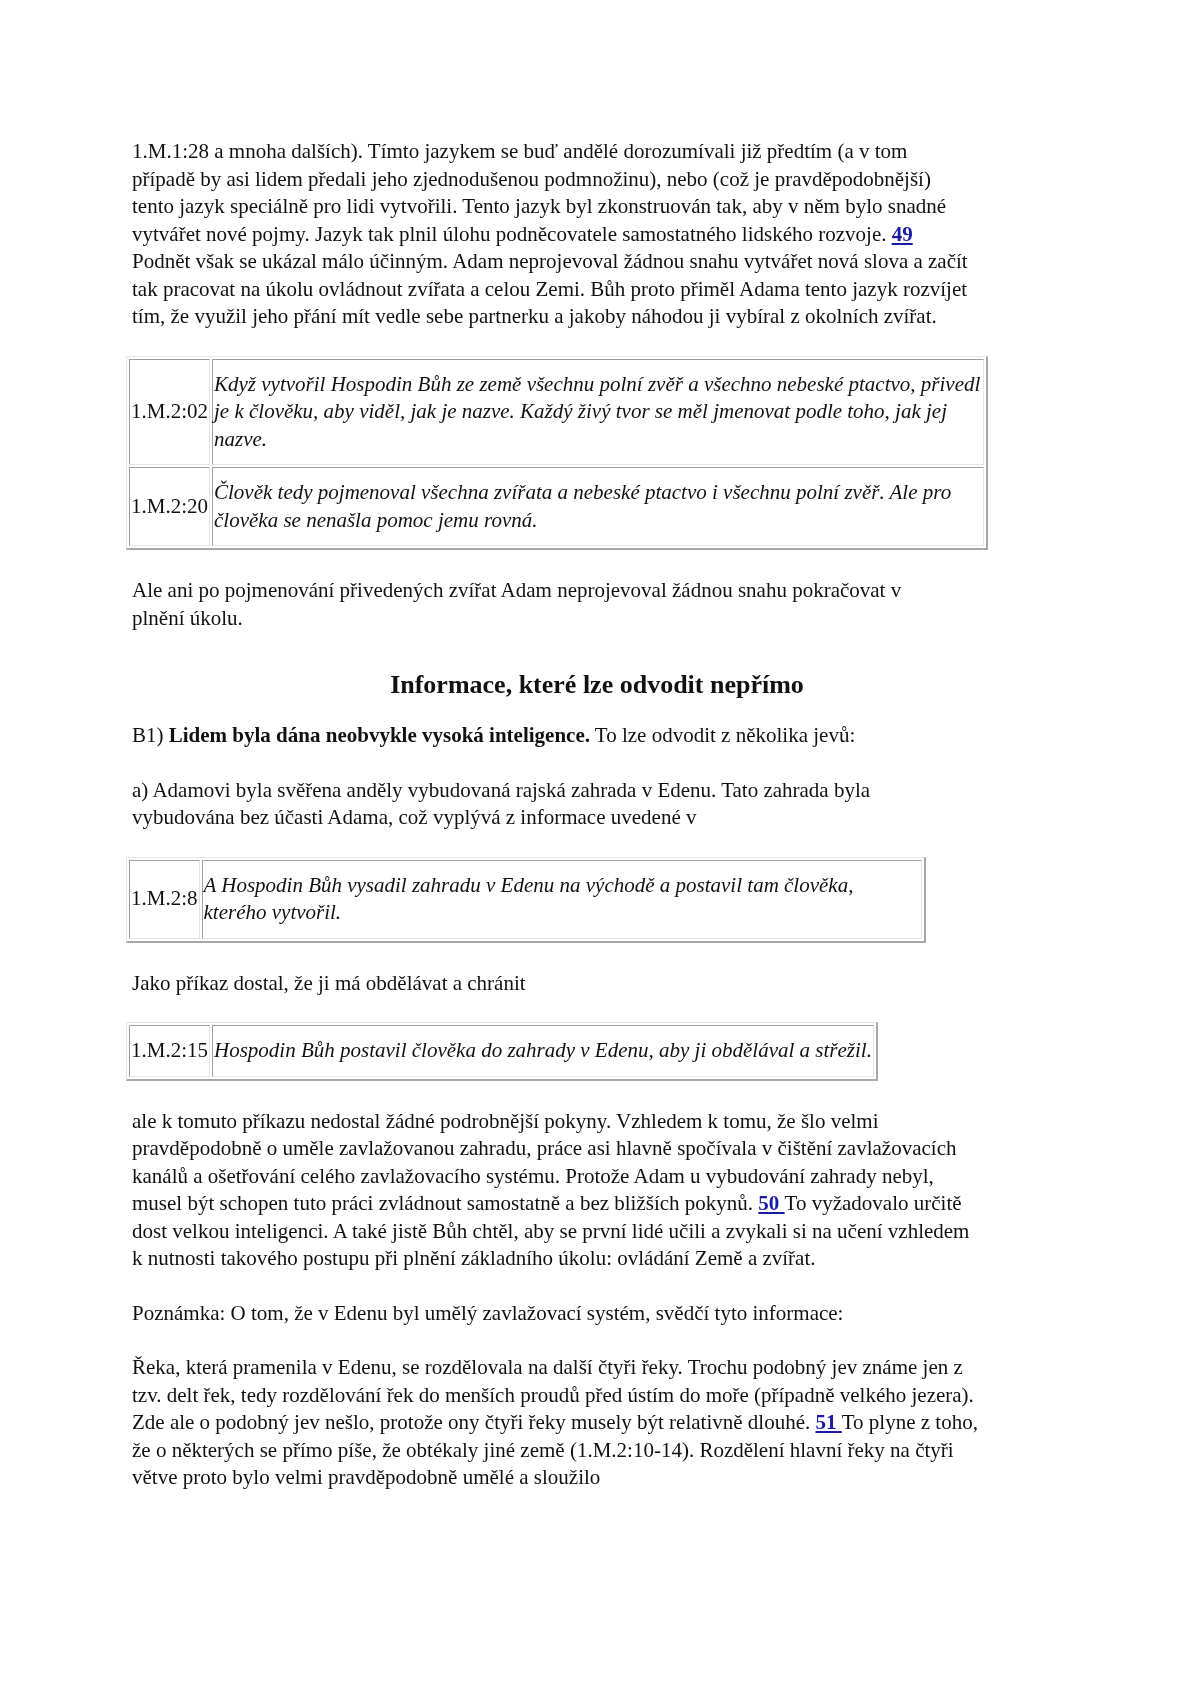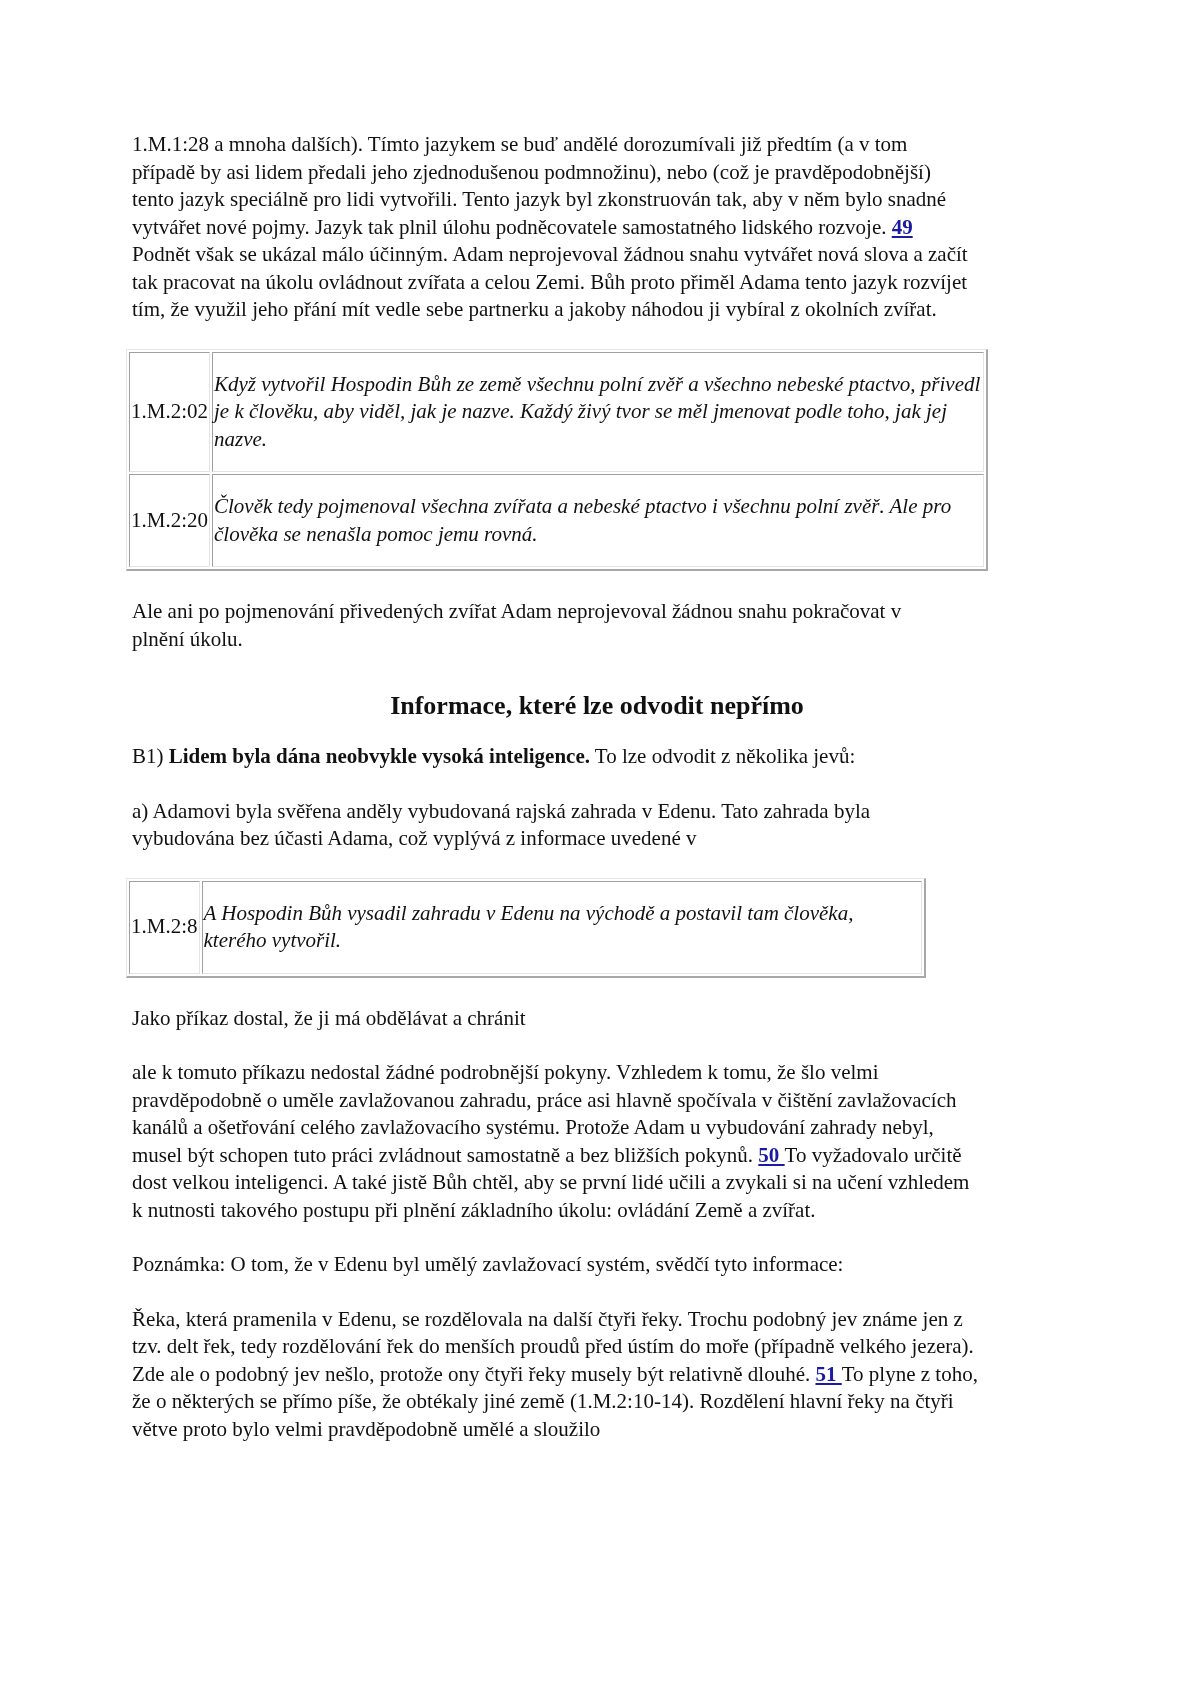--- a/index.html
+++ b/index.html
@@ -7,21 +7,21 @@
     width: 1190px;
     height: 1683px;
     position: relative;
     overflow: hidden;
     font-family: "Liberation Serif", "DejaVu Serif", serif;
     color: #111111;
   }
   .page {
     position: absolute;
     left: 132px;
-    top: 131px;
+    top: 138px;
     width: 930px;
     font-size: 21px;
     line-height: 27.5px;
   }
   p { margin: 0; }
   .p-gap { margin-top: 27px; }
   a.fn {
     color: #1a1aa6;
     font-weight: bold;
     text-decoration: underline;
@@ -35,21 +35,21 @@
     border-bottom: 2px solid #a8a8a8;
     margin-left: -6px;
     font-size: 21px;
     line-height: 27.5px;
   }
   .quote td {
     border-top: 1px solid #a0a0a0;
     border-left: 1px solid #a0a0a0;
     border-right: 1px solid #e4e4e4;
     border-bottom: 1px solid #e4e4e4;
-    padding: 18px 1px;
+    padding: 11px 1px;
     vertical-align: middle;
   }
   .quote td.ref { white-space: nowrap; }
   .quote td.verse { font-style: italic; }
   h2 {
     text-align: center;
     font-size: 26px;
     font-weight: bold;
     margin: 38px 0 22px 0;
     line-height: 30px;
@@ -92,20 +92,28 @@
     <tbody>
         <tr>
       <td class="ref">1.M.2:8</td>
       <td class="verse">A Hospodin Bůh vysadil zahradu v Edenu na východě a postavil tam člověka, kterého vytvořil.</td>
     </tr>
   </tbody>
     </table>
 
   <p class="p-gap">Jako příkaz dostal, že ji má obdělávat a chránit</p>
 
+  <table class="quote" style="margin-top:25px;">
+    <tbody>
+        <tr>
+      <td class="ref">1.M.2:15</td>
+      <td class="verse">Hospodin Bůh postavil člověka do zahrady v Edenu, aby ji obdělával a střežil.</td>
+    </tr>
+  </tbody>
+    </table>
 
   <p class="p-gap" style="width:850px;">
     <span>ale k tomuto příkazu nedostal žádné podrobnější pokyny. Vzhledem k tomu, že šlo velmi pravděpodobně o uměle zavlažovanou zahradu, práce asi hlavně spočívala v čištění zavlažovacích kanálů a ošetřování celého zavlažovacího systému. Protože Adam u vybudování zahrady nebyl, musel být schopen tuto práci zvládnout samostatně a bez bližších pokynů. </span><a class="fn" href="#">50 </a><span>To vyžadovalo určitě dost velkou inteligenci. A také jistě Bůh chtěl, aby se první lidé učili a zvykali si na učení vzhledem k nutnosti takového postupu při plnění základního úkolu: ovládání Země a zvířat.</span>
   </p>
 
   <p class="p-gap">Poznámka: O tom, že v Edenu byl umělý zavlažovací systém, svědčí tyto informace:</p>
 
   <p class="p-gap" style="width:850px;">
     <span>Řeka, která pramenila v Edenu, se rozdělovala na další čtyři řeky. Trochu podobný jev známe jen z tzv. delt řek, tedy rozdělování řek do menších proudů před ústím do moře (případně velkého jezera). Zde ale o podobný jev nešlo, protože ony čtyři řeky musely být relativně dlouhé. </span><a class="fn" href="#">51 </a><span>To plyne z toho, že o některých se přímo píše, že obtékaly jiné země (1.M.2:10-14). Rozdělení hlavní řeky na čtyři větve proto bylo velmi pravděpodobně umělé a sloužilo</span>
   </p>

